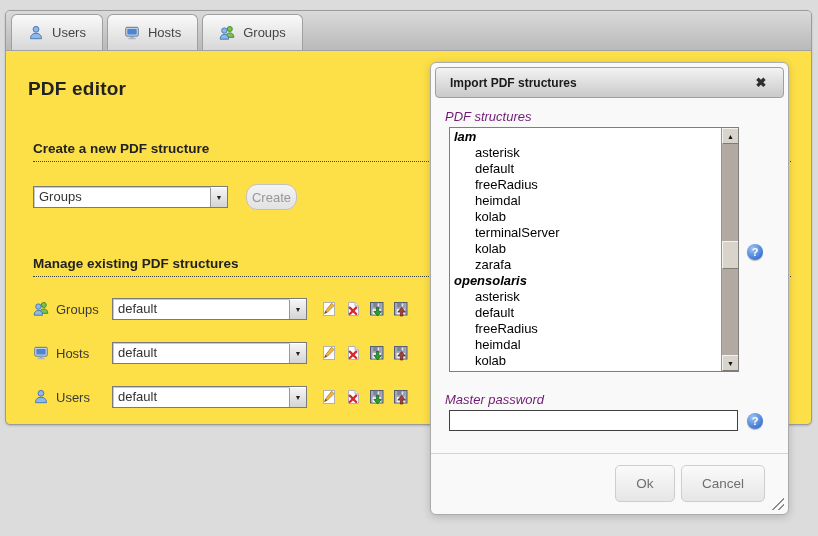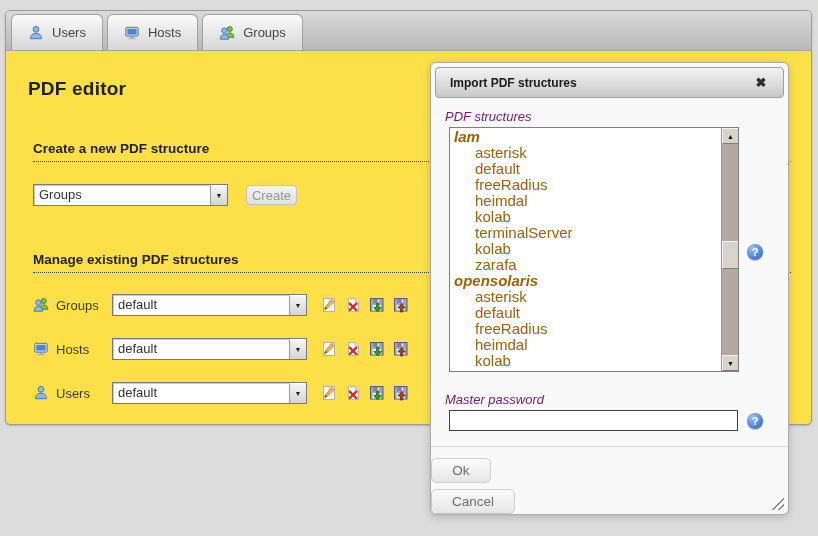--- a/index.html
+++ b/index.html
@@ -58,23 +58,23 @@
   }
   .xselect .val { flex:1; font-size:13px; color:#333; padding:2px 0 0 5px; white-space:nowrap; overflow:hidden; }
   .xselect .arrow-btn {
     width:17px; background:linear-gradient(#f5f5f5,#d4d4d4);
     border-left:1px solid #999; border-top:1px solid #fff;
     display:flex; align-items:center; justify-content:center;
     font-size:7px; color:#222;
   }
 
   .btn-create {
-    margin-left:18px; width:51px; height:20px;
+    margin-left:18px; width:51px; height:26px;
     background:linear-gradient(#f4f4f4,#e2e2e2);
-    border:1px solid #c2c2c2; border-radius:4px;
+    border:1px solid #c2c2c2; border-radius:11px;
     font-size:13px; color:#979797; font-family:inherit;
     cursor:pointer;
   }
 
   .action-icons { display:flex; gap:8px; margin-left:14px; }
   .action-btn { width:16px; height:16px; cursor:pointer; }
 
   
   .dialog {
     position:absolute; left:430px; top:62px; width:359px; height:453px;
@@ -94,21 +94,21 @@
     font-size:13px; font-weight:bold; color:#2e2e2e; cursor:pointer; }
   .dlg-label { position:absolute; left:14px; font-size:13px; color:#701a75;font-style:italic; }
   .lbl-structures { top:46px; }
   .lbl-password { top:329px; }
 
   .listbox {
     position:absolute; left:18px; top:64px; width:290px; height:245px;
     background:#fff; border:1px solid #7e7e7e;
     overflow:hidden;
   }
-  .list-inner { position:absolute; left:0; top:1px; right:17px; font-size:15px; line-height:16px; color:#a16207; }
+  .list-inner { position:absolute; left:0; top:1px; right:17px; font-size:13px; line-height:16px; color:#000000; }
   .lg-head { font-weight:bold; font-style:italic; padding-left:4px; }
   .lg-item { padding-left:25px; cursor:default; }
 
   
   .scrollbar { position:absolute; top:0; right:0; width:17px; height:100%; background:#b2aaa2; border-left:1px solid #9a948c; }
   .sb-btn {
     position:absolute; left:0; width:17px; height:16px;
     background:#d8d4cc;
     border:1px solid; border-color:#f4f2ee #7e7a74 #7e7a74 #f4f2ee;
     display:flex; align-items:center; justify-content:center;
@@ -134,24 +134,24 @@
   .help1 { left:316px; top:181px; }
   .help2 { left:316px; top:350px; }
 
   .pw-input {
     position:absolute; left:18px; top:347px; width:289px; height:21px;
     border:1px solid #3f3f3f; background:#fff;
     font-family:inherit; font-size:13px; padding:0 4px;
   }
 
   .btn-pane {
-    position:absolute; left:0; right:0; bottom:0; height:68px;
+    position:absolute; left:0; right:0; bottom:0; height:61px;
     border-top:1px solid #d4d4d4;
     display:flex; justify-content:flex-end; align-items:flex-start;
-    padding:11px 23px 0 0; gap:6px;flex-direction:column;
+    padding:11px 23px 0 0; gap:6px;
   }
   .dlg-btn {
     height:37px; border:1px solid #cdcdcd; border-radius:5px;
     background:linear-gradient(#fafafa,#e6e6e6);
     font-family:inherit; font-size:13.5px; color:#6e6e6e;
     cursor:pointer;
   }
   .btn-ok { width:60px; }
   .btn-cancel { width:84px; }
 

